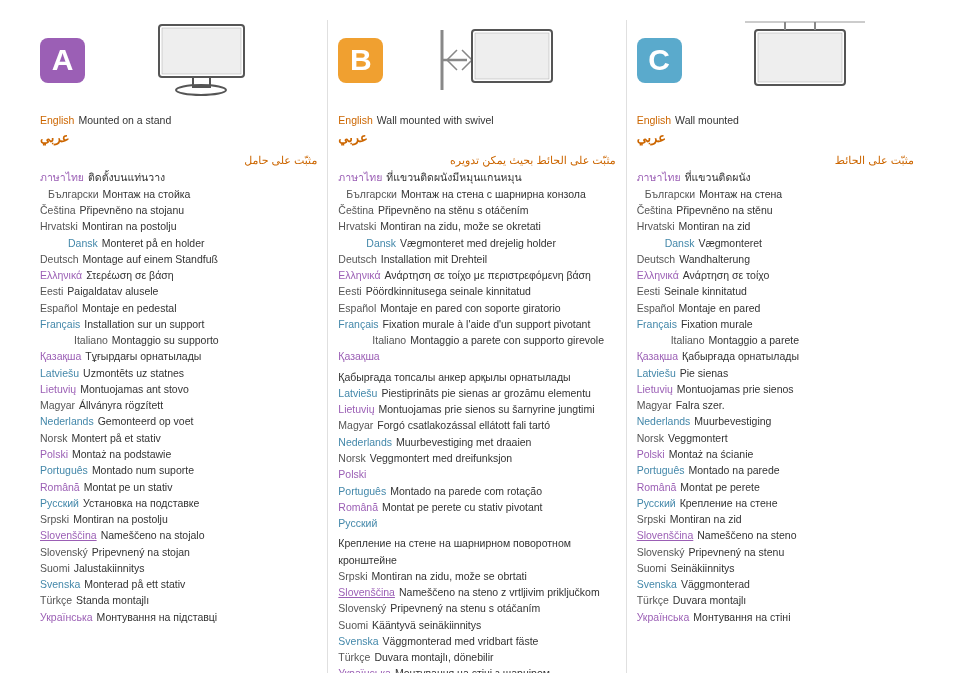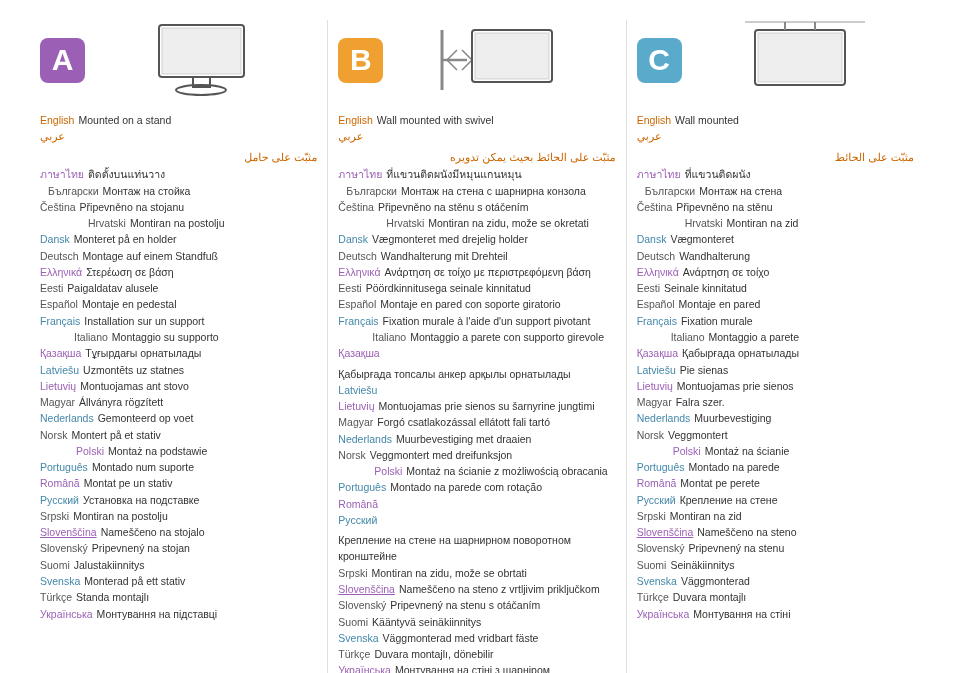--- a/index.html
+++ b/index.html
@@ -65,35 +65,35 @@
       align-items: baseline;
     }
     .lang-name {
       font-weight: normal;
       font-size: 10.5px;
     }
     .lang-name.en { color: #cc6600; }
     .lang-name.th { color: #9b5fb5; }
     .lang-name.bg { color: #555; padding-left: 8px; }
     .lang-name.cs { color: #555; }
-    .lang-name.hr { color: #555; margin-left: 48px; }
-    .lang-name.da { color: #4488aa; }
+    .lang-name.hr { color: #555; }
+    .lang-name.da { color: #4488aa; margin-left: 28px; }
     .lang-name.de { color: #555; }
     .lang-name.el { color: #9b5fb5; }
     .lang-name.et { color: #555; }
     .lang-name.es { color: #555; }
     .lang-name.fr { color: #4488aa; }
     .lang-name.it { color: #555; margin-left: 34px; }
     .lang-name.kk { color: #9b5fb5; }
     .lang-name.lv { color: #4488aa; }
     .lang-name.lt { color: #9b5fb5; }
     .lang-name.hu { color: #555; }
     .lang-name.nl { color: #4488aa; }
     .lang-name.no { color: #555; }
-    .lang-name.pl { color: #9b5fb5; margin-left: 36px; }
+    .lang-name.pl { color: #9b5fb5; }
     .lang-name.pt { color: #4488aa; }
     .lang-name.ro { color: #9b5fb5; }
     .lang-name.ru { color: #4488aa; }
     .lang-name.sr { color: #555; }
     .lang-name.sl { color: #9b5fb5; text-decoration: underline; }
     .lang-name.sk { color: #555; }
     .lang-name.fi { color: #555; }
     .lang-name.sv { color: #4488aa; }
     .lang-name.tr { color: #555; }
     .lang-name.uk { color: #9b5fb5; }
@@ -103,22 +103,22 @@
     }
     .ar-text {
       direction: rtl;
       color: #cc6600;
       font-size: 11px;
       text-align: right;
       width: 100%;
     }
     .ar-label {
       color: #cc6600;
-      font-weight: normal;
-      font-size: 11px;
+      font-weight: bold;
+      font-size: 13px;
     }
 
     
     svg.monitor { overflow: visible; }
   </style>
 </head>
 <body>
 
 <div class="columns-wrapper">
 <div class="column">
@@ -301,21 +301,21 @@
         <li>
           <span class="lang-name hr">Hrvatski</span>
           <span class="lang-text">Montiran na zidu, može se okretati</span>
         </li>
         <li>
           <span class="lang-name da">Dansk</span>
           <span class="lang-text">Vægmonteret med drejelig holder</span>
         </li>
         <li>
           <span class="lang-name de">Deutsch</span>
-          <span class="lang-text">Wandhalterung mit Drehteil</span>
+          <span class="lang-text">Installation mit Drehteil</span>
         </li>
         <li>
           <span class="lang-name el">Ελληνικά</span>
           <span class="lang-text">Ανάρτηση σε τοίχο με περιστρεφόμενη βάση</span>
         </li>
         <li>
           <span class="lang-name et">Eesti</span>
           <span class="lang-text">Pöördkinnitusega seinale kinnitatud</span>
         </li>
         <li>
@@ -329,47 +329,48 @@
         <li>
           <span class="lang-name it">Italiano</span>
           <span class="lang-text">Montaggio a parete con supporto girevole</span>
         </li>
         <li>
           <span class="lang-name kk">Қазақша</span>
           <span class="lang-text">Қабырғада топсалы анкер арқылы орнатылады</span>
         </li>
         <li>
           <span class="lang-name lv">Latviešu</span>
+          <span class="lang-text">Piestiprināts pie sienas ar grozāmu elementu</span>
         </li>
         <li>
           <span class="lang-name lt">Lietuvių</span>
           <span class="lang-text">Montuojamas prie sienos su šarnyrine jungtimi</span>
         </li>
         <li>
           <span class="lang-name hu">Magyar</span>
           <span class="lang-text">Forgó csatlakozással ellátott fali tartó</span>
         </li>
         <li>
           <span class="lang-name nl">Nederlands</span>
           <span class="lang-text">Muurbevestiging met draaien</span>
         </li>
         <li>
           <span class="lang-name no">Norsk</span>
           <span class="lang-text">Veggmontert med dreifunksjon</span>
         </li>
         <li>
           <span class="lang-name pl">Polski</span>
-          <span class="lang-text">Montaż na ścianie z możliwością obracania</span>
         </li>
         <li>
           <span class="lang-name pt">Português</span>
           <span class="lang-text">Montado na parede com rotação</span>
         </li>
         <li>
           <span class="lang-name ro">Română</span>
+          <span class="lang-text">Montat pe perete cu stativ pivotant</span>
         </li>
         <li>
           <span class="lang-name ru">Русский</span>
           <span class="lang-text">Крепление на стене на шарнирном поворотном кронштейне</span>
         </li>
         <li>
           <span class="lang-name sr">Srpski</span>
           <span class="lang-text">Montiran na zidu, može se obrtati</span>
         </li>
         <li>

